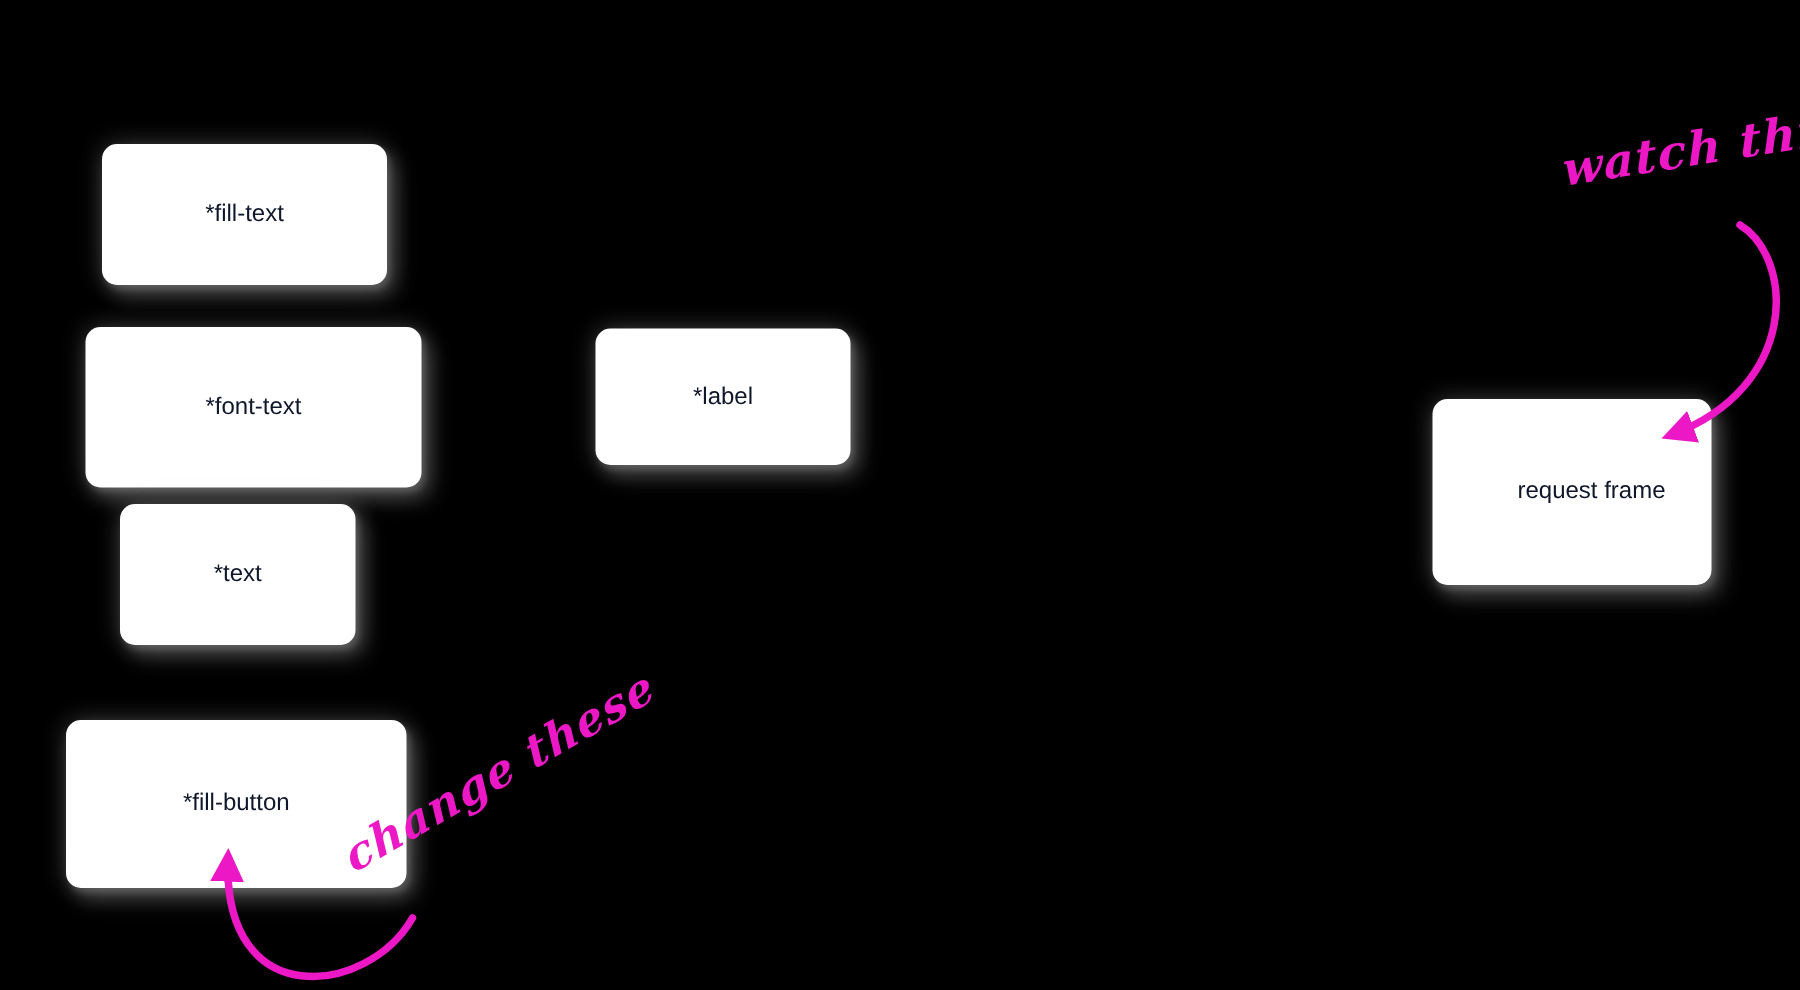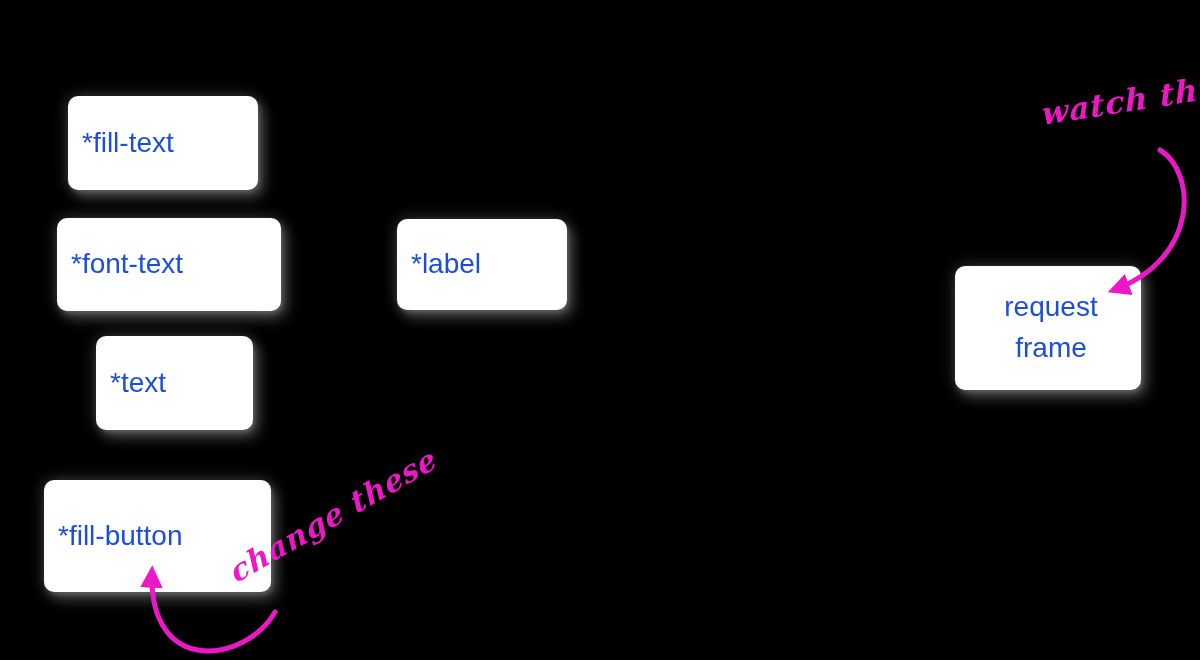--- a/index.html
+++ b/index.html
@@ -12,34 +12,34 @@
     background:var(--bg);
     overflow:hidden;
     position:relative;
     font-family:"Liberation Sans", sans-serif;
   }
   .canvas{position:absolute;inset:0;}
   .node{
     position:absolute;
     background:#ffffff;
     border-radius:10px;
-    display:flex;align-items:center;
+    display:flex;align-items:center;justify-content:center;
     text-align:center;
-    color:#1d4ed8;
-    font-size:28px;
+    color:#0f172a;
+    font-size:16px;
     line-height:1.45;
     padding:8px 14px;
     box-sizing:border-box;
     box-shadow:0 0 16px rgba(175,175,175,.32), 6px 8px 14px rgba(150,150,150,.38), 2px 3px 4px rgba(120,120,120,.35);
     cursor:pointer;
   }
   .node span{pointer-events:none;}
   .node--fill-text   {left:68px;  top:96px;  width:190px; height:94px;}
-  .node--font-text   {left:57px;  top:218px; width:224px; height:93px;}
-  .node--text        {left:96px;  top:336px; width:157px; height:94px;}
+  .node--font-text   {left:57px;  top:218px; width:224px; height:107px;}
+  .node--text        {left:80px;  top:336px; width:157px; height:94px;}
   .node--fill-button {left:44px;  top:480px; width:227px; height:112px;}
   .node--label       {left:369px; top:219px; width:170px; height:91px;margin-left:28px;}
   .node--button      {left:651px; top:278px; width:189px; height:87px;}
   .node--request     {left:955px; top:266px; width:186px; height:124px;padding-left:40px;}
   .node--request span{display:inline-block;max-width:112px;}
   .annotation{
     position:absolute;
     color:var(--accent);
     font-family:"DejaVu Serif", serif;
     font-style:italic;

